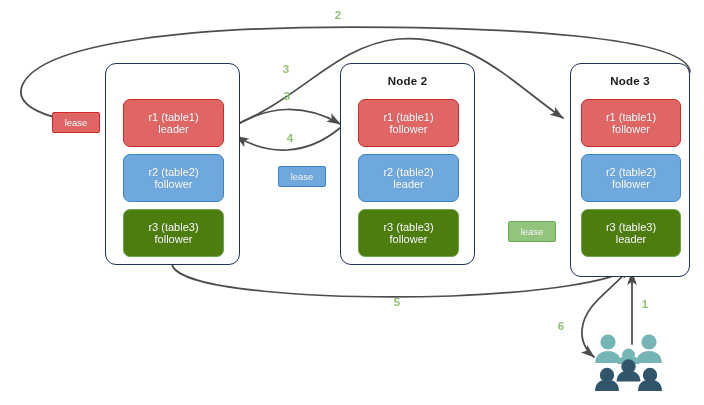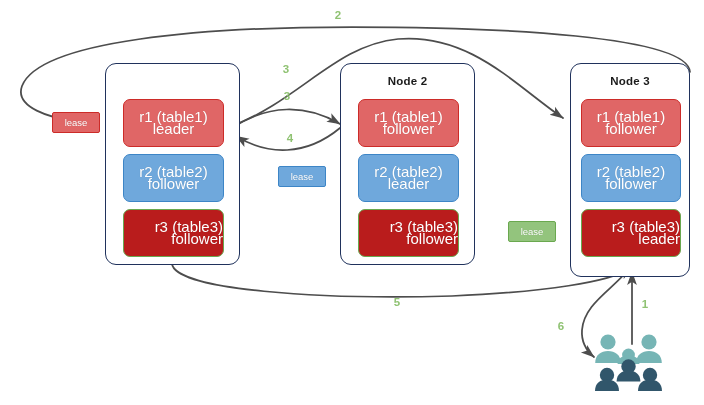--- a/index.html
+++ b/index.html
@@ -12,26 +12,26 @@
 
   
   .node{position:absolute;background:#ffffff;border:1.3px solid #20325c;
         border-radius:11px;box-sizing:border-box;}
   .node-title{position:absolute;left:0;right:0;text-align:center;
               font-size:11.5px;font-weight:bold;color:#1a1a1a;letter-spacing:.2px;}
 
   
   .chip{position:absolute;box-sizing:border-box;border-radius:7px;
         display:flex;flex-direction:column;align-items:center;justify-content:center;
-        color:#ffffff;font-size:15px;line-height:12px;text-align:center;
+        color:#ffffff;font-size:11px;line-height:12px;text-align:center;
         text-shadow:0 0 1px rgba(0,0,0,.18);}
   .chip .l1,.chip .l2{display:block;white-space:nowrap;}
   .chip.red  {background:#e06666;border:1.4px solid #cc2b28;}
   .chip.blue {background:#6fa8dc;border:1.4px solid #3d85c6;justify-content:center;}
-  .chip.green{background:#b91c1c;border:1.4px solid #6aa84f;align-items:flex-end;}
+  .chip.green{background:#4d7c0f;border:1.4px solid #6aa84f;}
 
   
   .lease{position:absolute;box-sizing:border-box;border-radius:2px;
          display:flex;align-items:center;justify-content:center;
          color:#ffffff;font-size:9.5px;line-height:11px;
          text-shadow:0 0 1px rgba(0,0,0,.18);}
   .lease.red  {background:#e06666;border:1.4px solid #cc2b28;}
   .lease.blue {background:#6fa8dc;border:1.4px solid #3d85c6;}
   .lease.green{background:#93c47d;border:1.4px solid #6aa84f;}
 

